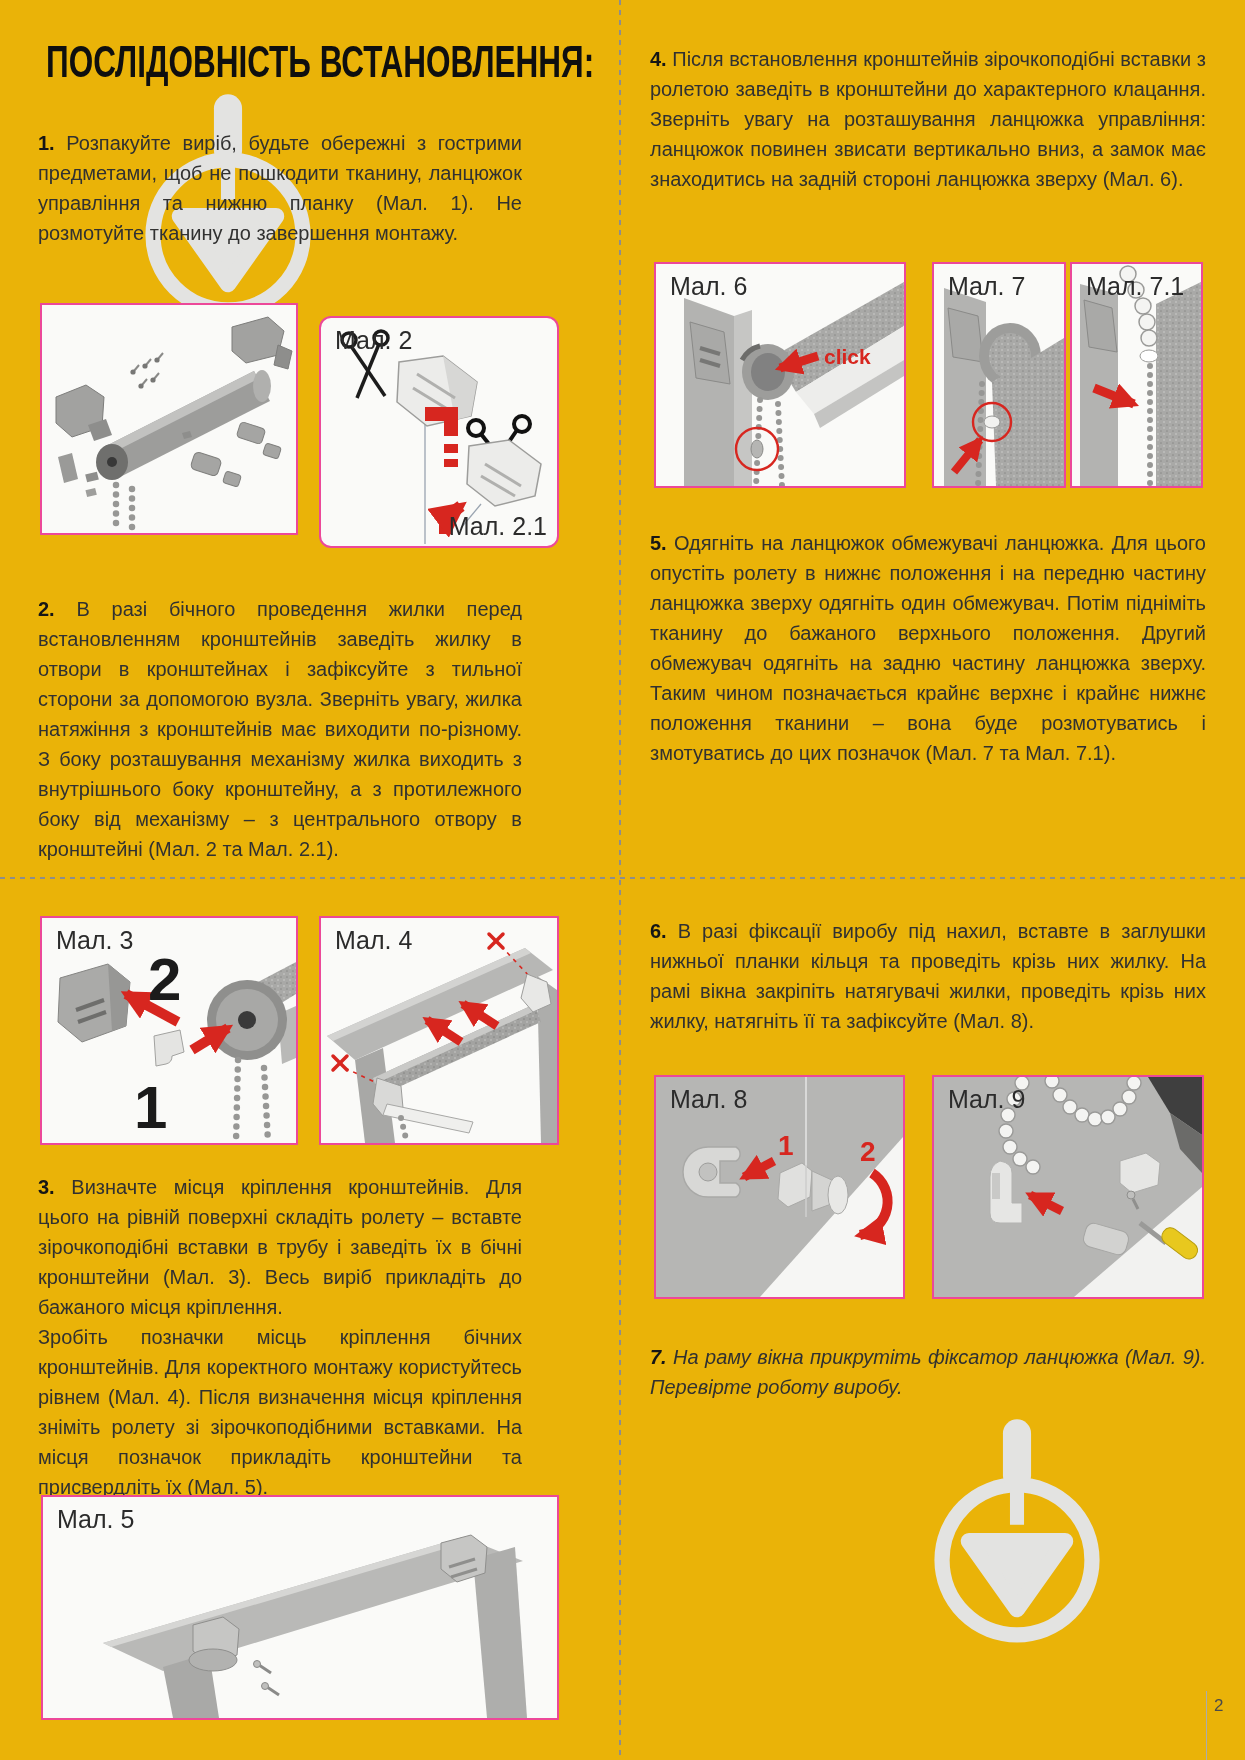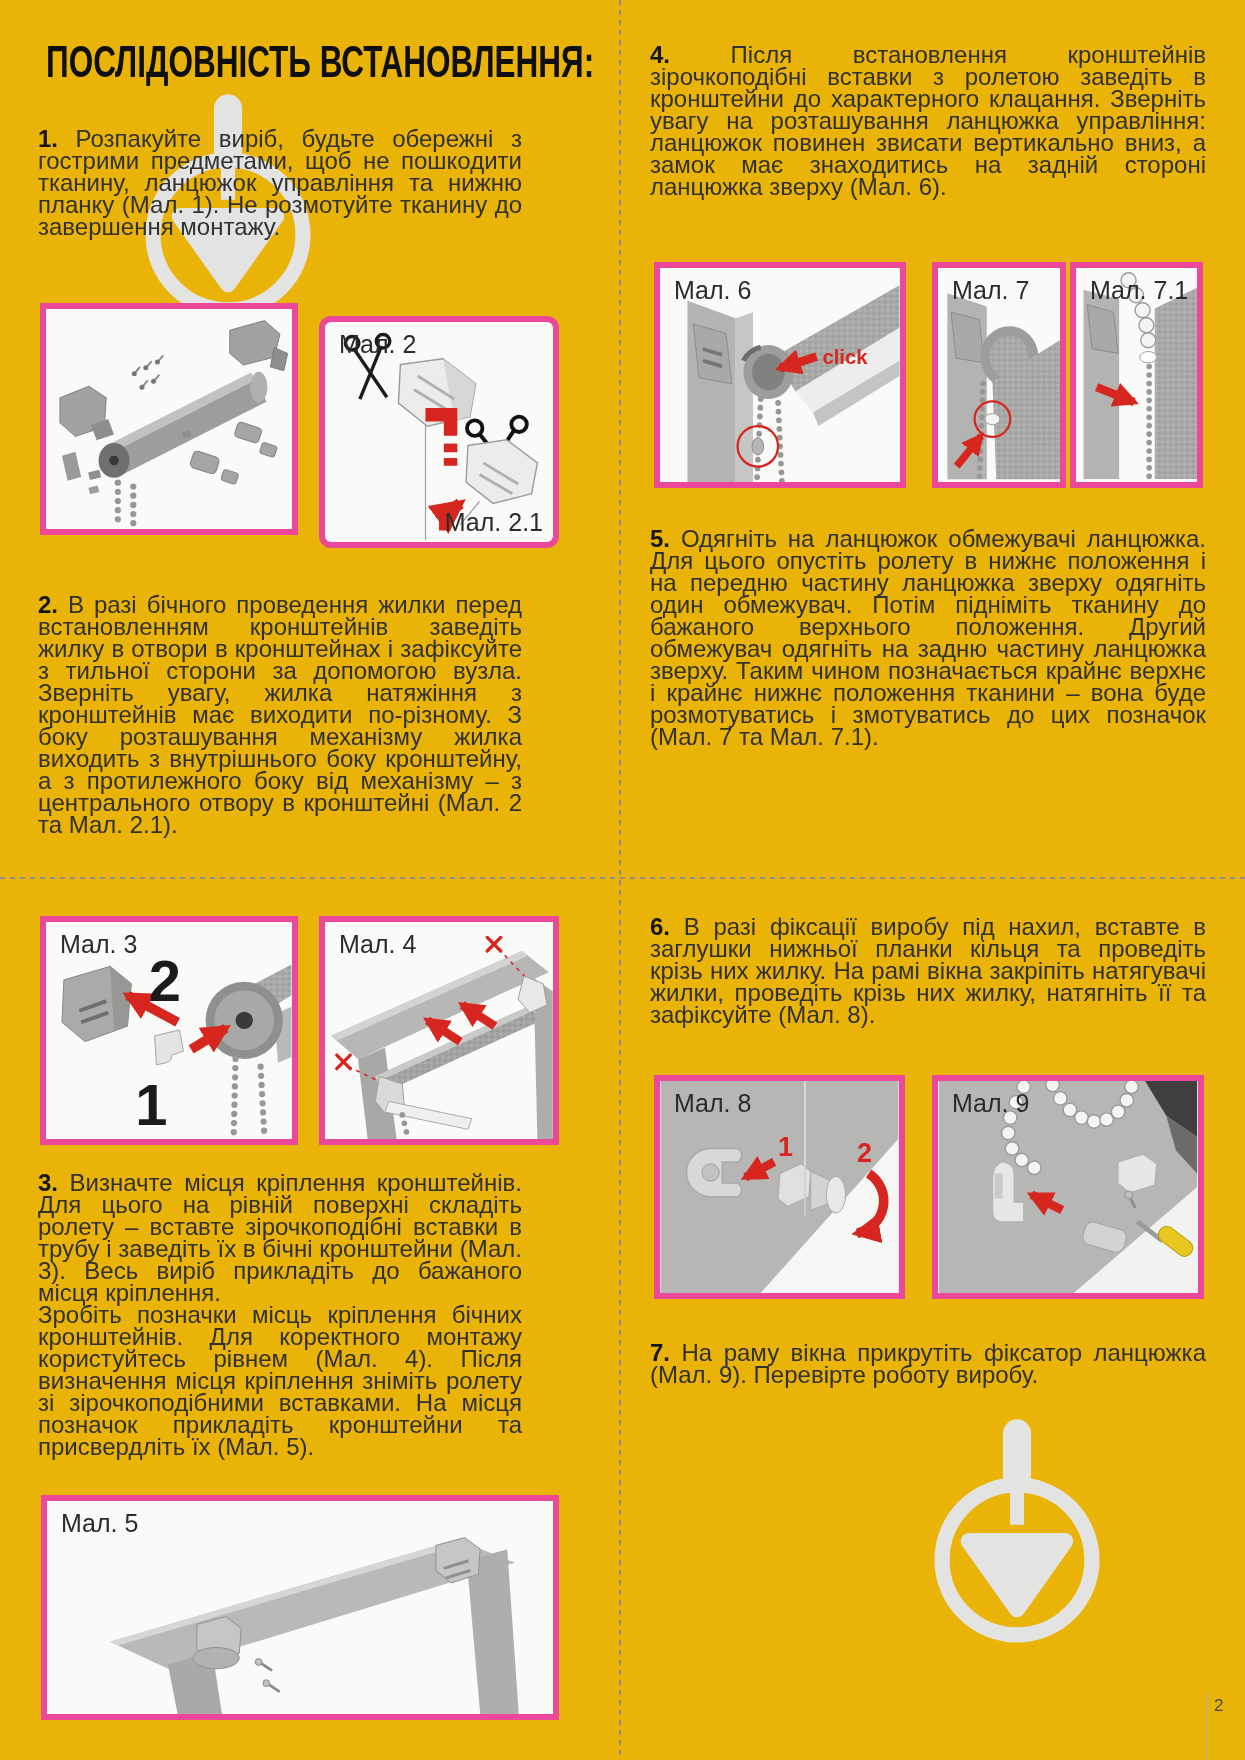--- a/index.html
+++ b/index.html
@@ -10,28 +10,28 @@
           background:repeating-linear-gradient(180deg,#8d8d8d 0 5px,transparent 5px 10px);}
   .h-dash{position:absolute;left:0;top:877px;width:1245px;height:2px;
           background:repeating-linear-gradient(90deg,#8d8d8d 0 5px,transparent 5px 10px);}
   
   .wm{position:absolute;color:#e3e3e1;z-index:0;}
   
   .title{position:absolute;left:46px;top:36px;margin:0;font-size:45px;font-weight:800;
          color:#0f0f0f;white-space:nowrap;z-index:2;}
   .title span{display:inline-block;transform:scaleX(.70);transform-origin:0 50%;letter-spacing:0;}
   
-  .step{position:absolute;margin:0;font-size:24px;line-height:22px;color:#313131;
+  .step{position:absolute;margin:0;font-size:20px;line-height:30px;color:#313131;
         text-align:justify;z-index:2;}
   .step b{font-weight:700;color:#161616;}
   .step p{margin:0;}
   .col-l{left:38px;width:484px;}
   .col-r{left:650px;width:556px;}
   
-  .figbox{position:absolute;border:6px solid #ec4899;background:#fafaf8;box-sizing:border-box;z-index:2;}
+  .figbox{position:absolute;border:2px solid #ec4899;background:#fafaf8;box-sizing:border-box;z-index:2;}
   .figbox svg{display:block;width:100%;height:100%;}
   .fig-label{position:absolute;top:8px;left:14px;font-size:25px;color:#2b2b2b;z-index:3;}
   .fig-label.br{top:auto;left:auto;bottom:5px;right:10px;margin-left:21px;}
   
   .bignum{font-family:"Liberation Sans",sans-serif;font-size:60px;font-weight:700;fill:#1b1b1b;}
   .rednum{font-family:"Liberation Sans",sans-serif;font-size:28px;font-weight:700;fill:#d7261f;}
   .clicktxt{font-family:"Liberation Sans",sans-serif;font-size:21px;font-weight:700;fill:#d7261f;}
   
   .pn-rule{position:absolute;left:1206px;top:1691px;width:1px;height:69px;background:#ababab;}
   .pn{position:absolute;left:1214px;top:1696px;font-size:17px;color:#4a4a4a;}
@@ -83,21 +83,21 @@
   <div class="step col-r" style="top:528px;">
     <b>5.</b>
     <span>Одягніть на ланцюжок обмежувачі ланцюжка. Для цього опустіть ролету в нижнє положення і на передню частину ланцюжка зверху одягніть один обмежувач. Потім підніміть тканину до бажаного верхнього положення. Другий обмежувач одягніть на задню частину ланцюжка зверху. Таким чином позначається крайнє верхнє і крайнє нижнє положення тканини – вона буде розмотуватись і змотуватись до цих позначок (Мал. 7 та Мал. 7.1).</span>
   </div>
 
   <div class="step col-r" style="top:916px;">
     <b>6.</b>
     <span>В разі фіксації виробу під нахил, вставте в заглушки нижньої планки кільця та проведіть крізь них жилку. На рамі вікна закріпіть натягувачі жилки, проведіть крізь них жилку, натягніть її та зафіксуйте (Мал. 8).</span>
   </div>
 
-  <div class="step col-r" style="top:1342px;">
+  <div class="step col-r" style="top:1342px;font-style:italic;">
     <b>7.</b>
     <span>На раму вікна прикрутіть фіксатор ланцюжка (Мал. 9). Перевірте роботу виробу.</span>
   </div>
 
   <div class="figbox" style="left:40px;top:303px;width:258px;height:232px;">
     <svg viewBox="0 0 254 228">
       <path d="M190 22 l36 -10 16 14 -6 24 -32 8 -14 -12 z" fill="#a2a2a0" stroke="#7d7d7b"></path>
       <path d="M236 40 l14 6 -4 18 -14 -4 z" fill="#8e8e8c" stroke="#7d7d7b"></path>
       <g stroke="#8a8a88" stroke-width="2">
         <line x1="92" y1="66" x2="97" y2="60"></line>

